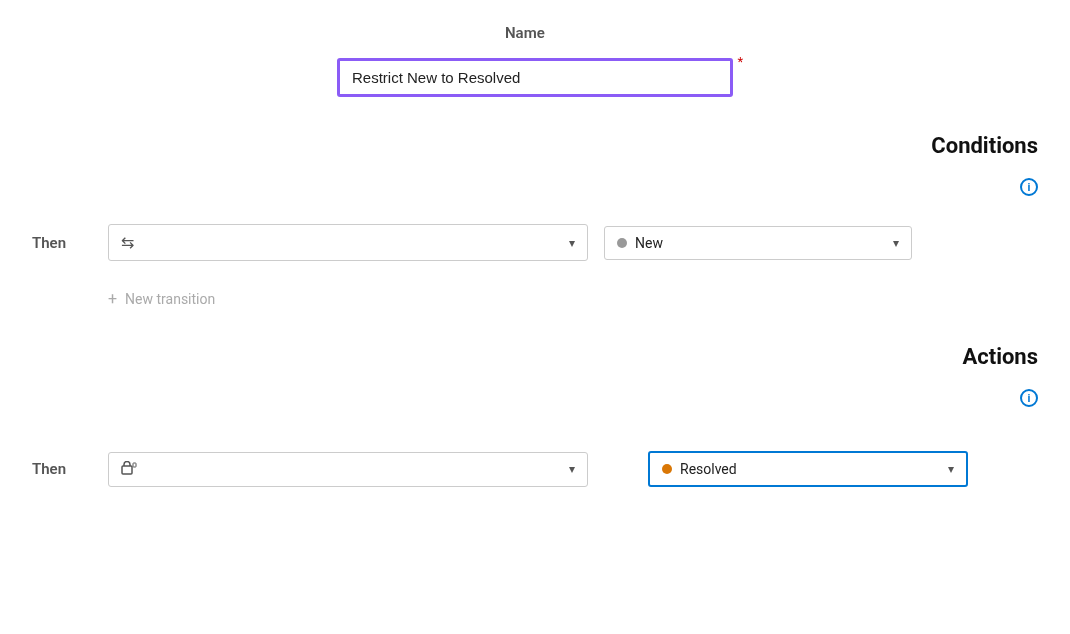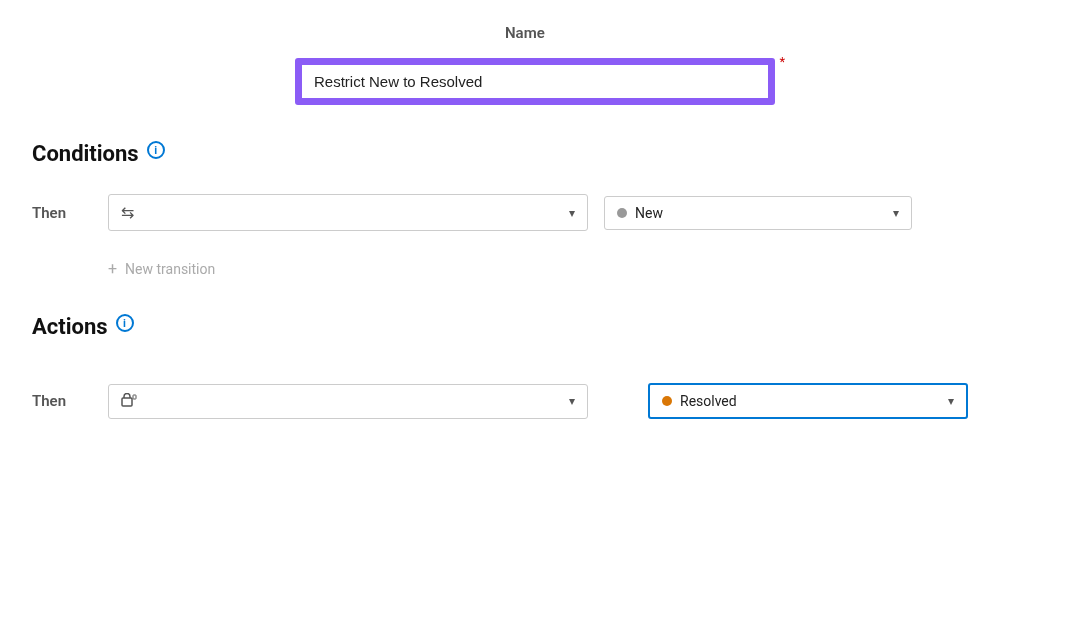--- a/index.html
+++ b/index.html
@@ -31,42 +31,43 @@
       font-weight: 600;
       color: #555;
       min-width: 60px;
     }
 
     .name-input-wrapper {
       position: relative;
     }
 
     .name-input {
-      width: 480px;
+      width: 396px;
       padding: 8px 12px;
       font-size: 15px;
-      border: 7px solid #8b5cf6;
+      border: 3px solid #8b5cf6;
       border-radius: 3px;
       outline: none;
       color: #222;
     }
 
     .required-star {
       position: absolute;
       top: -4px;
       right: -10px;
       color: #cc0000;
       font-size: 13px;
     }
 
     .section-header {
       display: flex;
-      align-items: flex-start;
-      gap: 8px;
+      align-items: flex-end;
+      gap: 20px;
       margin-bottom: 28px;
+      flex-direction: column;
     }
 
     .section-title {
       font-size: 22px;
       font-weight: 700;
       color: #111;
     }
 
     .info-icon {
       width: 18px;

